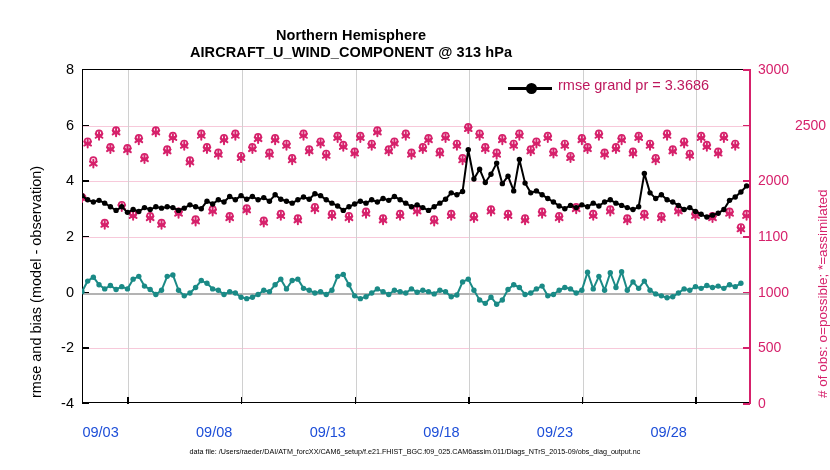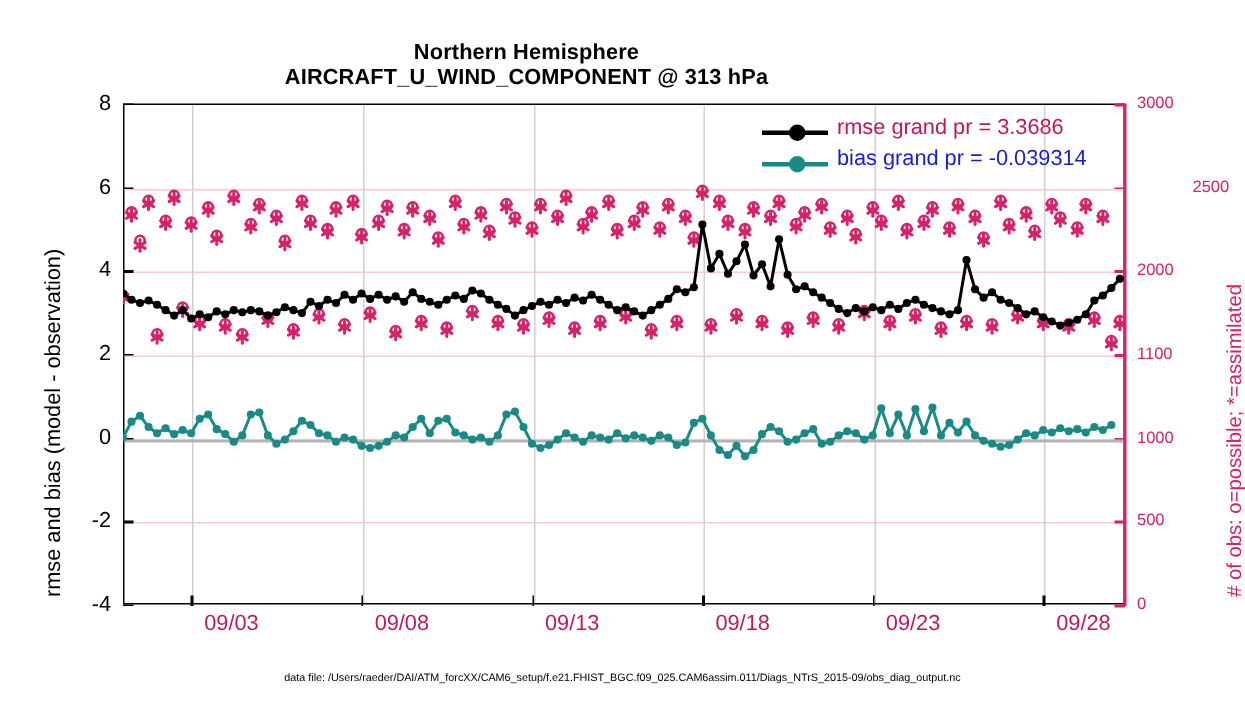--- a/index.html
+++ b/index.html
@@ -30,27 +30,27 @@
   .vgrid{position:absolute;top:0;width:1px;height:100%;background:#d0d0d0;}
 
   #zeroline{position:absolute;left:0;width:100%;height:2.4px;background:#b3b3b3;}
 
   .ytick-l{
     position:absolute;right:756px;text-align:right;color:#000;
     font-size:14.5px;transform:translateY(-50%);width:60px;
   }
   .ytick-r{
     position:absolute;left:758px;text-align:left;color:#D6216B;
-    font-size:11px;transform:translateY(-50%);width:60px;
+    font-size:14px;transform:translateY(-50%);width:60px;
   }
   .ytick-mark-l{position:absolute;left:82px;width:7px;height:1.3px;background:#000;}
   .ytick-mark-r{position:absolute;left:743px;width:7px;height:1.6px;background:#D6216B;}
 
   .xtick-lab{
-    position:absolute;top:408px;text-align:right;color:#be185d;
+    position:absolute;top:424px;text-align:left;color:#1d4ed8;
     font-size:14.5px;transform:translateX(-50%);width:90px;
   }
   .xtick-mark{position:absolute;top:396.5px;width:1.3px;height:7px;background:#000;}
 
   #ylabel-left{
     position:absolute;color:#000;font-size:14.5px;white-space:nowrap;
     transform-origin:0 0;transform:rotate(-90deg);
     left:28px;top:398px;
   }
   #ylabel-right{
@@ -1116,20 +1116,15 @@
         </g>
       </g>
     </svg>
 
   <div id="legend">
     <div class="leg-row">
       <div class="leg-line" id="leg-line-rmse" style="background: rgb(0, 0, 0);"></div>
       <div class="leg-dot" id="leg-dot-rmse" style="background: rgb(0, 0, 0);"></div>
       <div class="leg-txt" style="color: #be185d;">rmse grand pr = 3.3686</div>
     </div>
-    <div class="leg-row">
-      <div class="leg-line" id="leg-line-bias" style="background: rgb(26, 138, 134);"></div>
-      <div class="leg-dot" id="leg-dot-bias" style="background: rgb(26, 138, 134);"></div>
-      <div class="leg-txt" style="color: rgb(27, 27, 214);">bias grand pr = -0.039314</div>
-    </div>
   </div>
 
 </div>
 
 </body></html>

